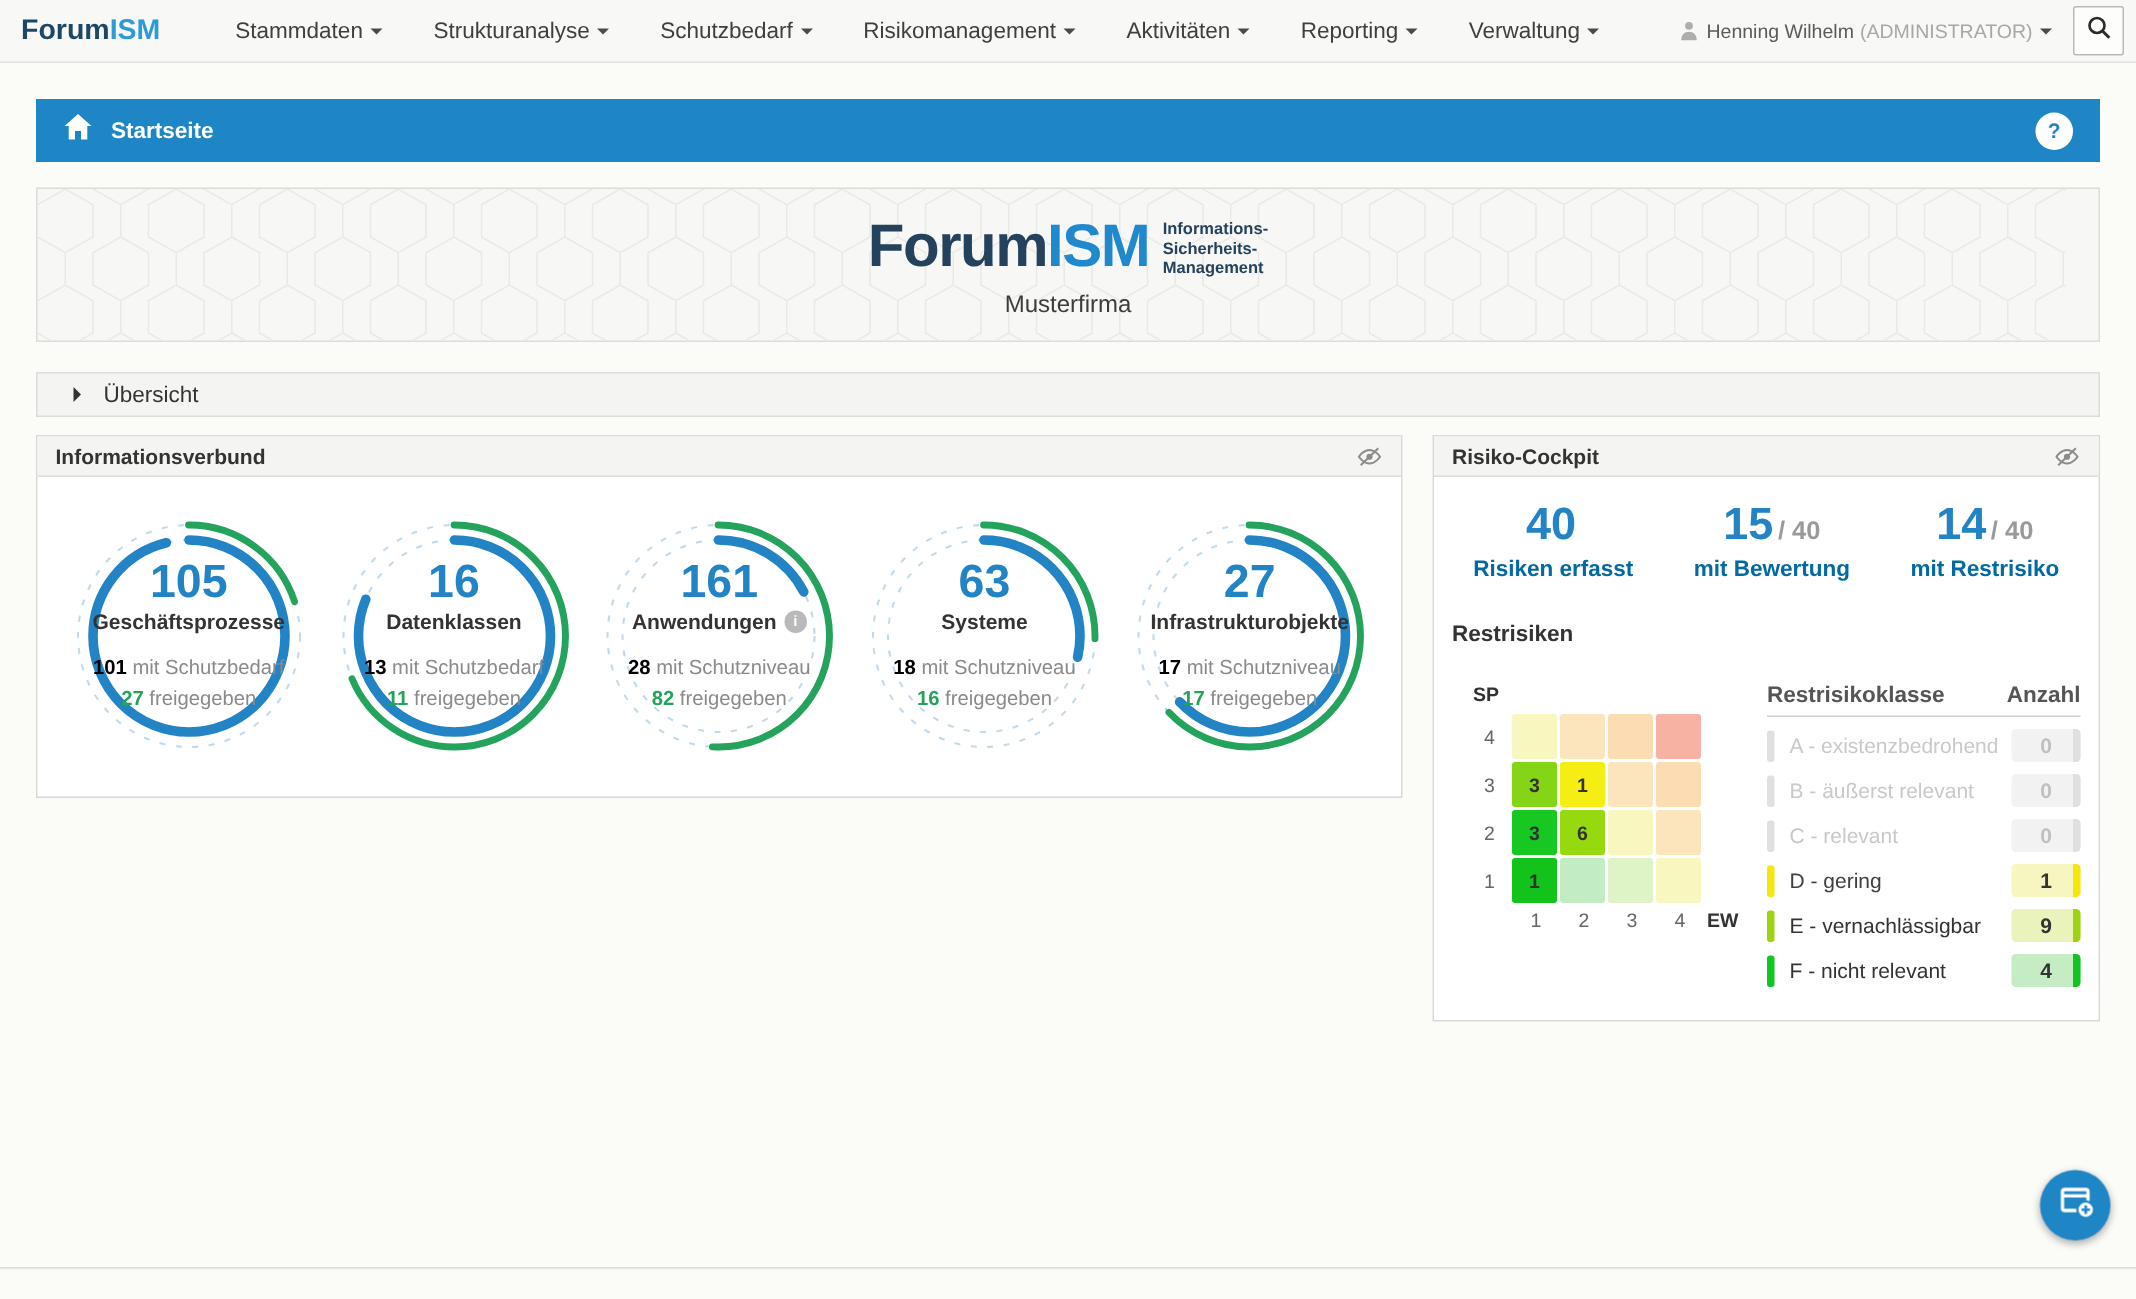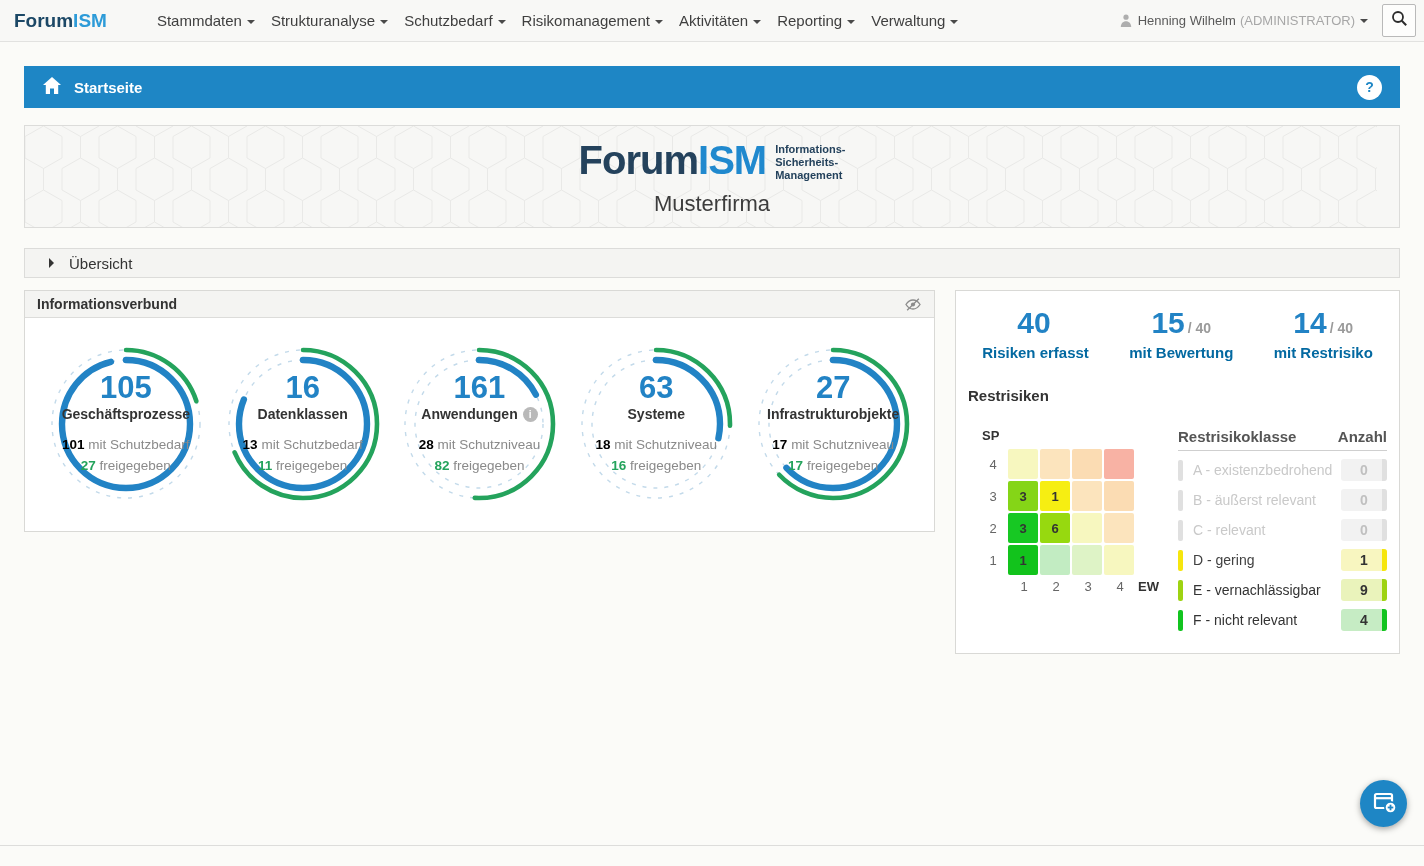--- a/index.html
+++ b/index.html
@@ -4,21 +4,21 @@
 <style>
   * { margin:0; padding:0; box-sizing:border-box; }
   html,body { width:1424px; height:866px; overflow:hidden;
     font-family:"Liberation Sans", sans-serif; background:#fbfbf8; color:#333; }
 
   
   .navbar { height:42px; background:#f8f8f6; border-bottom:1px solid #e2e2e0;
     display:flex; align-items:center; padding:0 8px 0 14px; }
   .brand { font-size:19px; font-weight:bold; margin-right:50px; cursor:pointer; }
   .brand .b1 { color:#1c4866; } .brand .b2 { color:#2d9bd8; }
-  .nav-menu { display:flex; align-items:center; gap:16px; flex:1; }
+  .nav-menu { display:flex; align-items:center; gap:34px; flex:1; }
   .nav-item { font-size:15px; color:#3f3f3f; cursor:pointer; white-space:nowrap; }
   .caret { display:inline-block; width:0; height:0; border:4px solid transparent;
     border-top-color:#4a4a4a; margin-left:5px; transform:translateY(2px); }
   .nav-right { display:flex; align-items:center; gap:14px; }
   .user-chip { display:flex; align-items:center; font-size:13px; color:#5a5a5a; cursor:pointer; }
   .user-chip .role { color:#a7a7a7; margin-left:4px; }
   .user-icon { margin-right:6px; display:inline-flex; }
   .search-btn { width:34px; height:33px; border:1px solid #b9b9b9; background:#fdfdfc;
     display:flex; align-items:center; justify-content:center; cursor:pointer; border-radius:2px; }
 
@@ -34,21 +34,21 @@
   .masthead { position:relative; margin:17px 24px 0 24px; height:103px;
     border:1px solid #dcdcda; background:#f7f7f5; overflow:hidden; }
   .masthead svg.hexes { position:absolute; inset:0; }
   .mast-inner { position:relative; height:100%; display:flex; flex-direction:column;
     align-items:center; justify-content:center; padding-top:4px; }
   .logo-row { display:flex; align-items:flex-start; }
   .logo-big { font-size:40px; font-weight:bold; line-height:1; letter-spacing:-1px; }
   .logo-big .b1 { color:#24425c; } .logo-big .b2 { color:#2089ce; }
   .logo-sub { font-size:11px; font-weight:bold; color:#24425c; line-height:1.2;
     margin-left:9px; margin-top:3px; text-align:left; }
-  .company { font-size:22px; color:#3c3c3c; margin-top:9px; }
+  .company { font-size:16px; color:#3c3c3c; margin-top:9px; }
 
   
   .uebersicht { margin:20px 24px 0 24px; height:30px; background:#f4f4f2;
     border:1px solid #dcdcda; display:flex; align-items:center; padding:0 24px;
     cursor:pointer; font-size:15px; color:#333; }
   .tri-right { width:0; height:0; border:5px solid transparent; border-left-color:#333;
     margin-right:10px; }
 
   
   .main-row { margin:12px 24px 0 24px; display:flex; gap:20px; align-items:flex-start; }
@@ -76,21 +76,21 @@
   .info-i { width:15px; height:15px; border-radius:50%; background:#b9b9b9; color:#fff;
     font-size:10px; font-weight:bold; line-height:15px; margin-left:5px; font-style:normal;
     display:inline-block; text-align:center; }
   .kpi-stats { margin-top:13px; font-size:13.5px; color:#8a8a8a; line-height:1.5; }
   .kpi-stats b.blue { color:#000000; } .kpi-stats b.green { color:#24a35c; }
 
   
   .rc-stats { display:flex; justify-content:space-around; padding:17px 6px 18px 6px; }
   .rc-stat { text-align:center; }
   .rc-num { font-size:30px; font-weight:bold; color:#2283c5; line-height:1; }
-  .rc-total { font-size:14px; font-weight:bold; color:#9a9a9a; margin-left:3px; }
+  .rc-total { font-size:17px; font-weight:bold; color:#9a9a9a; margin-left:3px; }
   .rc-label { font-size:15px; font-weight:bold; color:#0369a1; margin-top:6px; }
   .rr-title { font-size:15px; font-weight:bold; color:#333; padding:8px 0 0 12px; }
   .rc-lower { display:flex; padding:10px 12px 18px 12px; }
 
   .matrix-wrap { width:196px; padding-left:14px; }
   .axis-sp { font-size:13px; font-weight:bold; color:#333; margin:14px 0 6px 0; }
   .mrow { display:flex; align-items:center; margin-bottom:2px; }
   .mrow-label { width:22px; font-size:13px; color:#666; text-align:center; margin-right:4px; }
   .cell { width:30px; height:30px; margin-right:2px; border-radius:2px; display:flex;
     align-items:center; justify-content:center; font-size:13px; font-weight:bold;
@@ -296,20 +296,30 @@
        <div class="kpi-stats">
          <div><b class="blue">17</b> mit Schutzniveau</div>
          <div><b class="green">17</b> freigegeben</div>
        </div>
      </div>
         </div>
       </div>
   </div>
 
   <div class="panel panel-right">
+    <div class="panel-head">
+      <span class="panel-title">Risiko-Cockpit</span>
+      <span class="eye">
+        <svg width="18" height="15" viewBox="0 0 20 15">
+            <path d="M10 2.5 C5.4 2.5 2.2 7.5 2.2 7.5 C2.2 7.5 5.4 12.5 10 12.5 C14.6 12.5 17.8 7.5 17.8 7.5 C17.8 7.5 14.6 2.5 10 2.5 Z" fill="none" stroke="#8c8c8c" stroke-width="1.5"></path>
+            <circle cx="10" cy="7.5" r="2.3" fill="#8c8c8c"></circle>
+            <line x1="3.5" y1="13.8" x2="16.5" y2="1.2" stroke="#8c8c8c" stroke-width="1.5"></line>
+          </svg>
+      </span>
+    </div>
     <div class="rc-stats">
         <div class="rc-stat">
           <div><span class="rc-num">40</span><span class="rc-total"></span></div>
                   <div class="rc-label">Risiken erfasst</div>
         </div>
         <div class="rc-stat">
           <div><span class="rc-num">15</span><span class="rc-total">/ 40</span></div>
                   <div class="rc-label">mit Bewertung</div>
         </div>
         <div class="rc-stat">

